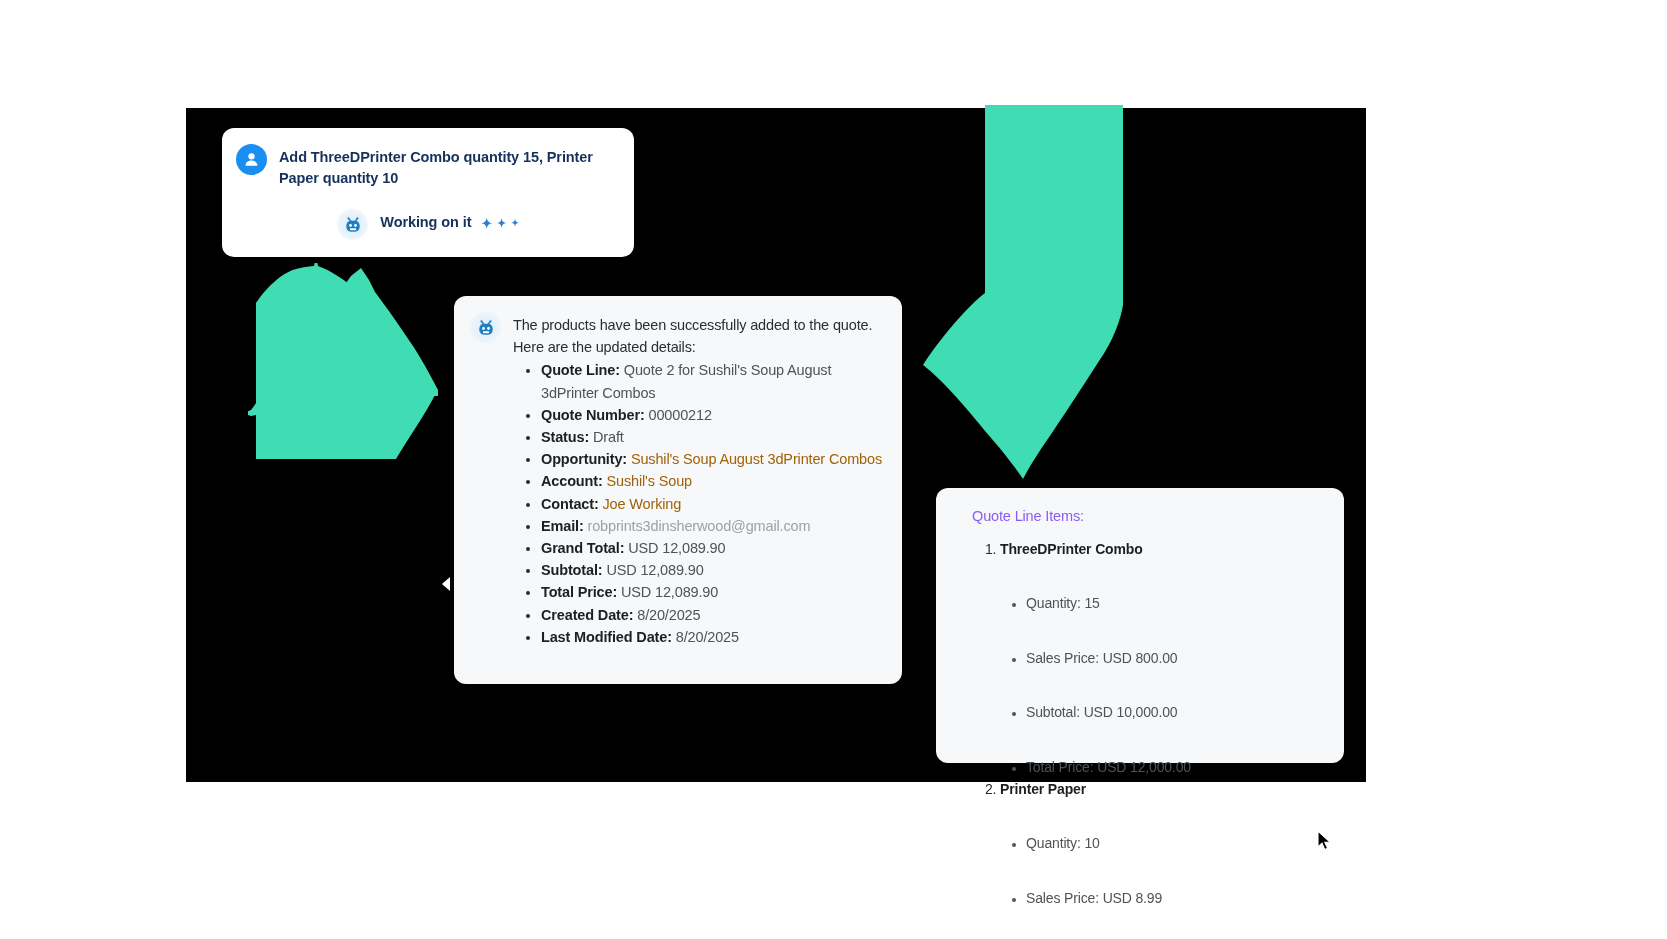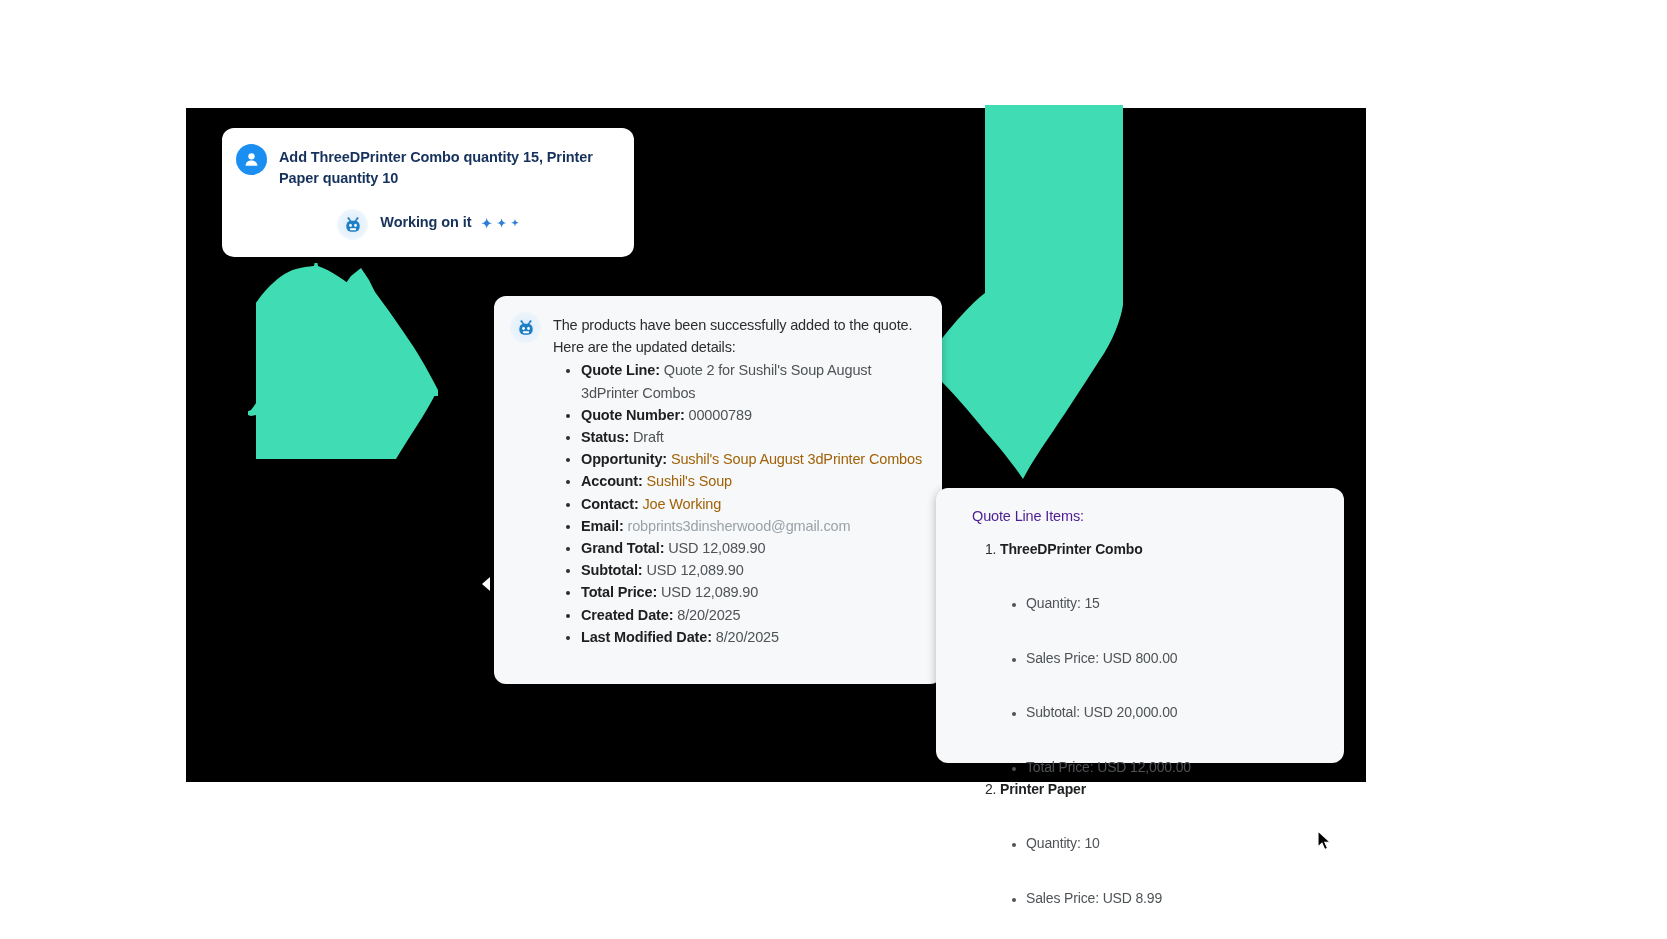--- a/index.html
+++ b/index.html
@@ -114,21 +114,20 @@
   .spark.s2 { font-size: 11px; }
   .spark.s3 { font-size: 9px; }
 
   
   #card-details {
     left: 268px;
     top: 188px;
     width: 448px;
     height: 388px;
     padding: 16px 14px 16px 16px;
-    margin-left: 40px;
   }
   #card-details .body-wrap {
     display: flex;
     gap: 12px;
     align-items: flex-start;
   }
   .details-text {
     font-size: 14.5px;
     line-height: 22.2px;
     color: #2b2d2f;
@@ -165,21 +164,21 @@
   
   #card-lineitems {
     left: 750px;
     top: 380px;
     width: 408px;
     height: 275px;
     padding: 20px 18px 18px 36px;
   }
   .li-title {
     font-size: 14.5px;
-    color: #4c1d95;
+    color: #8b5cf6;
     letter-spacing: -0.15px;
     margin: 0 0 14px 0;
   }
   ol.li-list {
     margin: 0;
     padding-left: 28px;
     list-style: decimal;
     font-size: 14px;
     line-height: 22.4px;
     color: #2b2d2f;
@@ -277,21 +276,21 @@
           <ellipse cx="9" cy="12.4" rx="1.6" ry="1.9" fill="#ffffff"></ellipse>
           <ellipse cx="15" cy="12.4" rx="1.6" ry="1.9" fill="#ffffff"></ellipse>
           <rect x="8.2" y="16" width="7.6" height="2.4" rx="1.2" fill="#ffffff"></rect>
         </svg>
       </div>
 
       <div class="details-text">
         <p class="details-intro">The products have been successfully added to the quote. Here are the updated details:</p>
         <ul class="detail-list" id="detail-list">
             <li><span class="k">Quote Line:</span> <span class="v">Quote 2 for Sushil's Soup August 3dPrinter Combos</span></li>
-            <li><span class="k">Quote Number:</span> <span class="v">00000789</span></li>
+            <li><span class="k">Quote Number:</span> <span class="v">00000212</span></li>
             <li><span class="k">Status:</span> <span class="v">Draft</span></li>
             <li><span class="k">Opportunity:</span> <span class="v link">Sushil's Soup August 3dPrinter Combos</span></li>
             <li><span class="k">Account:</span> <span class="v link">Sushil's Soup</span></li>
             <li><span class="k">Contact:</span> <span class="v link">Joe Working</span></li>
             <li><span class="k">Email:</span> <span class="v email">robprints3dinsherwood@gmail.com</span></li>
             <li><span class="k">Grand Total:</span> <span class="v">USD 12,089.90</span></li>
             <li><span class="k">Subtotal:</span> <span class="v">USD 12,089.90</span></li>
             <li><span class="k">Total Price:</span> <span class="v">USD 12,089.90</span></li>
             <li><span class="k">Created Date:</span> <span class="v">8/20/2025</span></li>
             <li><span class="k">Last Modified Date:</span> <span class="v">8/20/2025</span></li>
@@ -299,21 +298,21 @@
       </div>
     </div>
   </div>
 
   <div id="card-lineitems" class="card">
     <p class="li-title">Quote Line Items:</p>
     <ol class="li-list" id="li-list">
         <li><span class="li-name">ThreeDPrinter Combo</span><ul class="li-sub">
             <li>Quantity: 15</li>
             <li>Sales Price: USD 800.00</li>
-            <li>Subtotal: USD 20,000.00</li>
+            <li>Subtotal: USD 10,000.00</li>
             <li>Total Price: USD 12,000.00</li>
           </ul></li>
         <li><span class="li-name">Printer Paper</span><ul class="li-sub">
             <li>Quantity: 10</li>
             <li>Sales Price: USD 8.99</li>
           </ul></li>
       </ol>
   </div>
 
   <svg id="cursor" viewBox="0 0 16 22">

